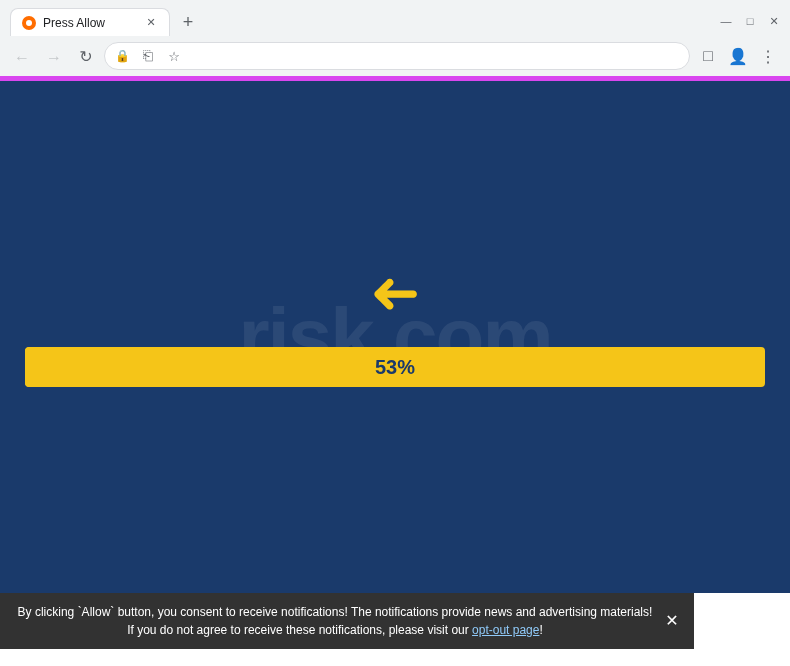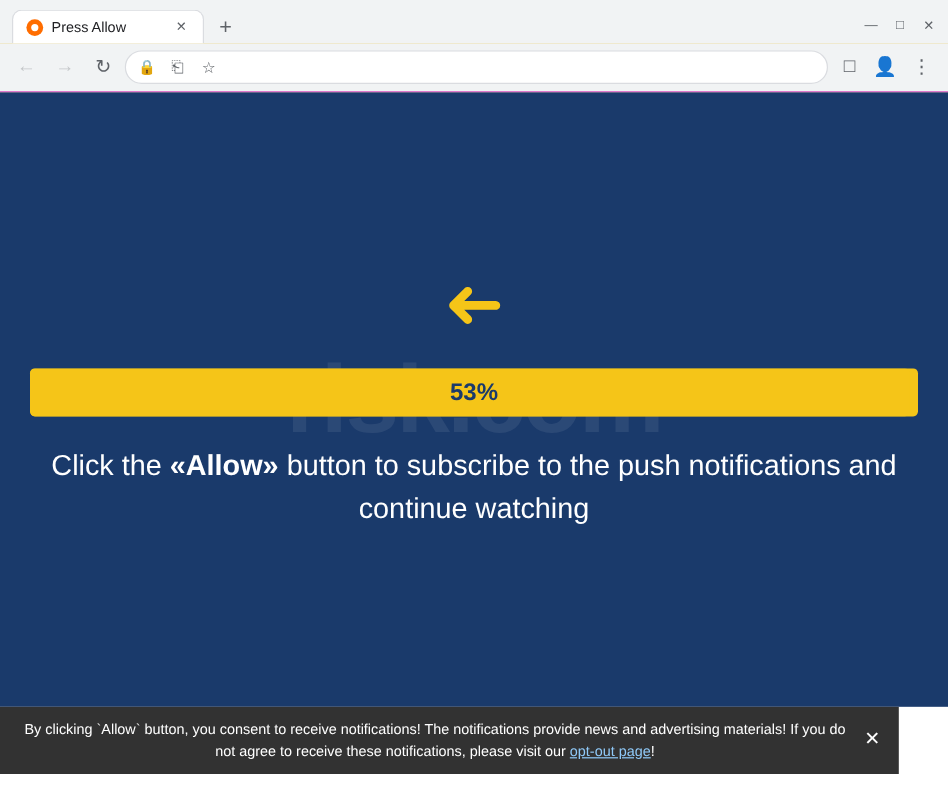--- a/index.html
+++ b/index.html
@@ -1,21 +1,21 @@
 <!DOCTYPE html>
 <html><head>
   <meta charset="utf-8">
   <style>
     * { margin: 0; padding: 0; box-sizing: border-box; }
     body { width: 790px; height: 666px; font-family: Arial, sans-serif; overflow: hidden; background: #fff; }
 
     
     .browser-chrome {
-      background: #eab308;
-      border-bottom: 1px solid #d946ef;
+      background: #4d7c0f;
+      border-bottom: 5px solid #d946ef;
     }
 
     
     .title-bar {
       display: flex;
       align-items: center;
       padding: 6px 10px 0 10px;
       height: 36px;
       background: #f1f3f4;
     }
@@ -282,21 +282,21 @@
       position: relative;
       z-index: 2;
     }
 
     .cta-text .bold-allow {
       font-weight: bold;
     }
 
     
     .notification-banner {
-      width: 749px;
+      width: 694px;
       background: #323232;
       color: #fff;
       font-size: 12px;
       padding: 10px 40px 10px 16px;
       line-height: 1.5;
       text-align: center;
       position: relative;
       min-height: 56px;
       display: flex;
       align-items: center;
@@ -380,23 +380,20 @@
     <span class="arrow-left">➜</span>
   </div>
 
   <div class="progress-container">
     <div class="progress-bar-bg">
       <div class="progress-fill" style="width:99%"></div>
       <span class="progress-text">53%</span>
     </div>
   </div>
 
-  <div class="cta-text">
-    Click the <span class="bold-allow">«Allow»</span> button to subscribe to the push notifications and<br>continue watching
-  </div>
 </div>
 
 <div class="notification-banner">
   <span class="notification-text">
     <span>By clicking `Allow` button, you consent to receive notifications! The notifications provide news and advertising materials! If you do not agree to receive these notifications, please visit our </span><span class="opt-out-link">opt-out page</span><span>!</span>
   </span>
   <span class="notif-close">✕</span>
 </div>
 
 </body></html>

